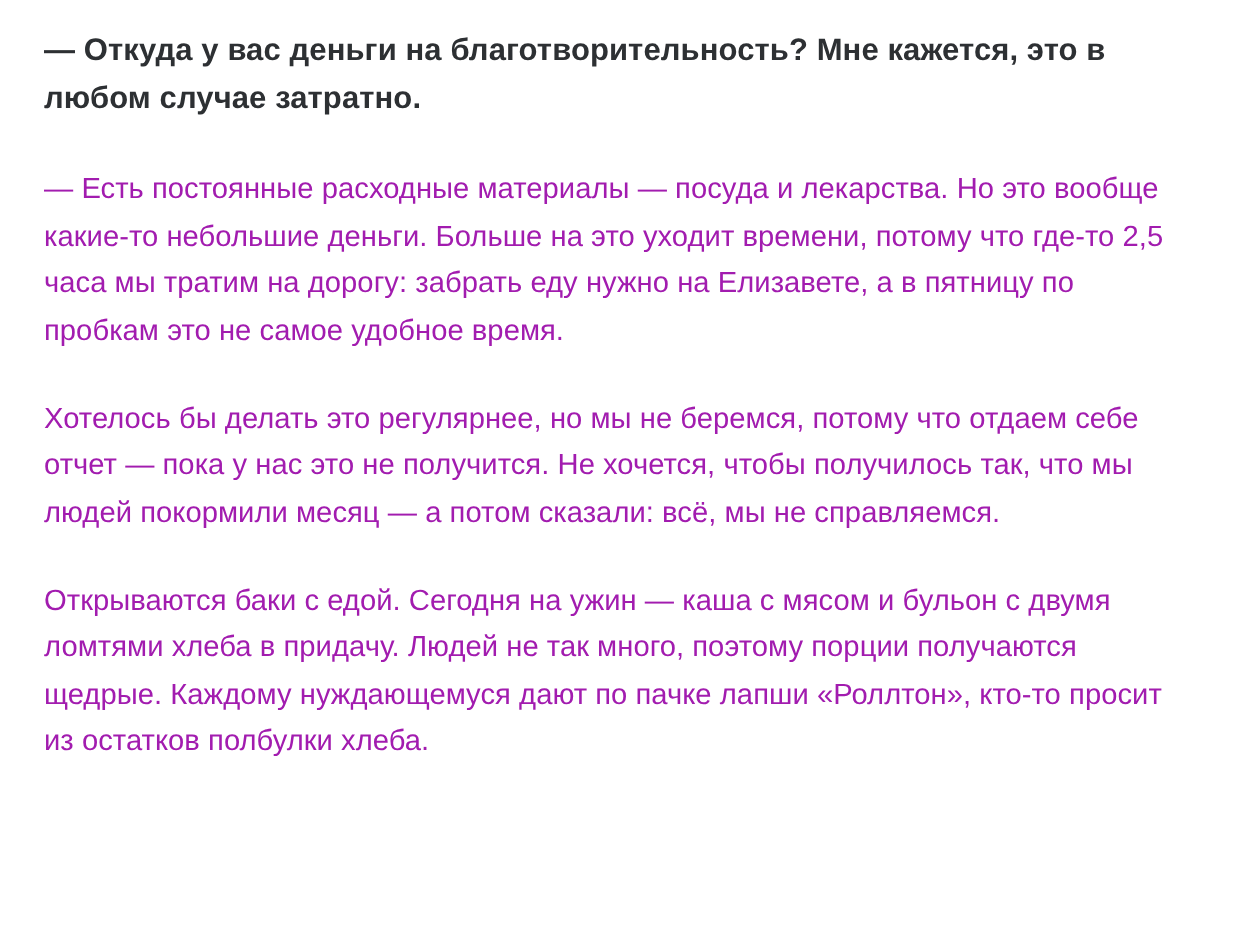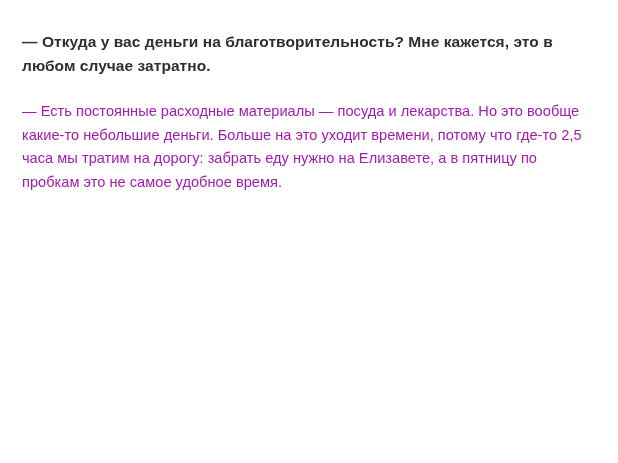--- a/index.html
+++ b/index.html
@@ -17,33 +17,35 @@
   .article {
     padding: 14px 24px 0 22px;
     box-sizing: border-box;
     width: 618px;
   }
   .question {
     font-size: 15.5px;
     font-weight: bold;
     line-height: 1.55;
     color: #2d3033;
-    margin: 16px 0 22px 0;
+    margin: 0 0 22px 0;
     letter-spacing: 0.05px;
   }
   .para {
     font-size: 14.6px;
     line-height: 1.62;
     color: #a21caf;
     margin: 0 0 20px 0;
     letter-spacing: 0.02px;
   }
   .para:last-child {
     margin-bottom: 0;
   }
 </style>
 </head>
 <body>
 
 <div class="article">
   <p class="question">— Откуда у вас деньги на благотворительность? Мне кажется, это в любом случае затратно.</p>
   <p class="para">— Есть постоянные расходные материалы — посуда и лекарства. Но это вообще какие-то небольшие деньги. Больше на это уходит времени, потому что где-то 2,5 часа мы тратим на дорогу: забрать еду нужно на Елизавете, а в пятницу по пробкам это не самое удобное время.</p>
+  <p class="para">Хотелось бы делать это регулярнее, но мы не беремся, потому что отдаем себе отчет — пока у нас это не получится. Не хочется, чтобы получилось так, что мы людей покормили месяц — а потом сказали: всё, мы не справляемся.</p>
+  <p class="para">Открываются баки с едой. Сегодня на ужин — каша с мясом и бульон с двумя ломтями хлеба в придачу. Людей не так много, поэтому порции получаются щедрые. Каждому нуждающемуся дают по пачке лапши «Роллтон», кто-то просит из остатков полбулки хлеба.</p>
 </div>
 
 </body></html>

